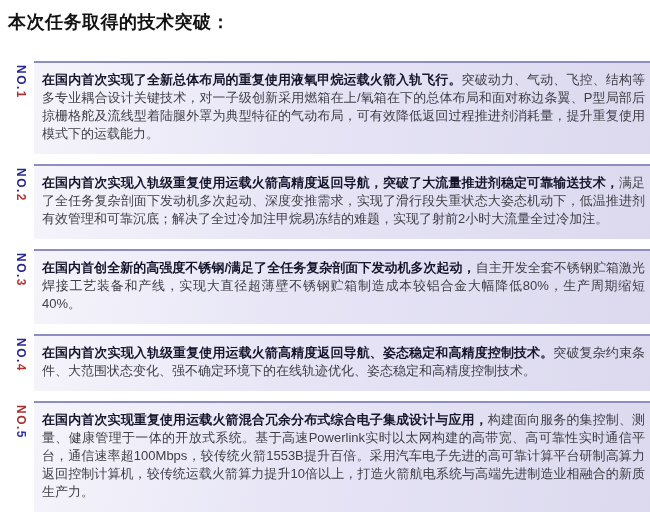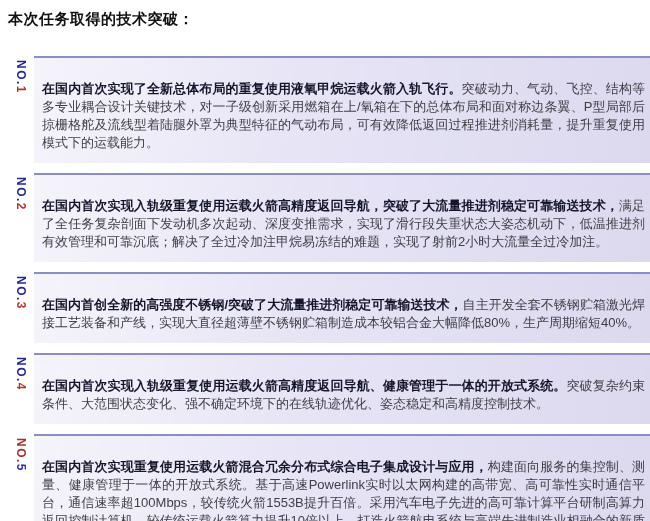--- a/index.html
+++ b/index.html
@@ -6,21 +6,21 @@
   body{
     width:650px;
     min-height:521px;
     background:#ffffff;
     font-family:"Liberation Sans","DejaVu Sans",sans-serif;
     box-sizing:border-box;
     padding:10px 0 6px 8px;
     overflow:hidden;
   }
   .page-title{
-    font-size:15px;
+    font-size:18px;
     font-weight:700;
     color:#121212;
     margin:0 0 27px 0;
     letter-spacing:.5px;
   }
   .item{
     display:flex;
     align-items:stretch;
     margin-bottom:10px;
   }
@@ -31,21 +31,21 @@
     font-size:12px;
     letter-spacing:1.5px;
     padding-top:4px;
     line-height:26px;
     user-select:none;
   }
   .box{
     flex:1;
     border-top:2px solid #8d8dc4;
     background:linear-gradient(100deg,#f5f4fb 0%,#e6e4f5 45%,#dcd9ef 100%);
-    padding:22px 5px 11px 8px;
+    padding:8px 5px 11px 8px;
   }
   .txt{
     margin:0;
     font-size:13px;
     line-height:18px;
     text-align:justify;
     color:#3e3e46;
   }
   .lead{
     font-weight:700;
@@ -69,28 +69,28 @@
   <section class="item">
     <div class="label"><span class="lp" style="color: rgb(38, 38, 143);">NO.</span><span class="ln" style="color: rgb(177, 52, 52);">2</span></div>
     <div class="box">
       <p class="txt"><strong class="lead">在国内首次实现入轨级重复使用运载火箭高精度返回导航，突破了大流量推进剂稳定可靠输送技术，</strong><span class="rest">满足了全任务复杂剖面下发动机多次起动、深度变推需求，实现了滑行段失重状态大姿态机动下，低温推进剂有效管理和可靠沉底；解决了全过冷加注甲烷易冻结的难题，实现了射前2小时大流量全过冷加注。</span></p>
     </div>
   </section>
 
   <section class="item">
     <div class="label"><span class="lp" style="color: rgb(38, 38, 143);">NO.</span><span class="ln" style="color: rgb(177, 52, 52);">3</span></div>
     <div class="box">
-      <p class="txt"><strong class="lead">在国内首创全新的高强度不锈钢/突破了大流量推进剂稳定可靠输送技术，</strong><span class="rest">自主开发全套不锈钢贮箱激光焊接工艺装备和产线，实现大直径超薄壁不锈钢贮箱制造成本较铝合金大幅降低80%，生产周期缩短40%。</span></p>
+      <p class="txt"><strong class="lead">在国内首创全新的高强度不锈钢/满足了全任务复杂剖面下发动机多次起动，</strong><span class="rest">自主开发全套不锈钢贮箱激光焊接工艺装备和产线，实现大直径超薄壁不锈钢贮箱制造成本较铝合金大幅降低80%，生产周期缩短40%。</span></p>
     </div>
   </section>
 
   <section class="item">
     <div class="label"><span class="lp" style="color: rgb(38, 38, 143);">NO.</span><span class="ln" style="color: rgb(177, 52, 52);">4</span></div>
     <div class="box">
-      <p class="txt"><strong class="lead">在国内首次实现入轨级重复使用运载火箭高精度返回导航、健康管理于一体的开放式系统。</strong><span class="rest">突破复杂约束条件、大范围状态变化、强不确定环境下的在线轨迹优化、姿态稳定和高精度控制技术。</span></p>
+      <p class="txt"><strong class="lead">在国内首次实现入轨级重复使用运载火箭高精度返回导航、姿态稳定和高精度控制技术。</strong><span class="rest">突破复杂约束条件、大范围状态变化、强不确定环境下的在线轨迹优化、姿态稳定和高精度控制技术。</span></p>
     </div>
   </section>
 
   <section class="item">
     <div class="label"><span class="lp" style="color: rgb(163, 49, 49);">NO.</span><span class="ln" style="color: rgb(52, 52, 168);">5</span></div>
     <div class="box">
       <p class="txt"><strong class="lead">在国内首次实现重复使用运载火箭混合冗余分布式综合电子集成设计与应用，</strong><span class="rest">构建面向服务的集控制、测量、健康管理于一体的开放式系统。基于高速Powerlink实时以太网构建的高带宽、高可靠性实时通信平台，通信速率超100Mbps，较传统火箭1553B提升百倍。采用汽车电子先进的高可靠计算平台研制高算力返回控制计算机，较传统运载火箭算力提升10倍以上，打造火箭航电系统与高端先进制造业相融合的新质生产力。</span></p>
     </div>
   </section>
 

